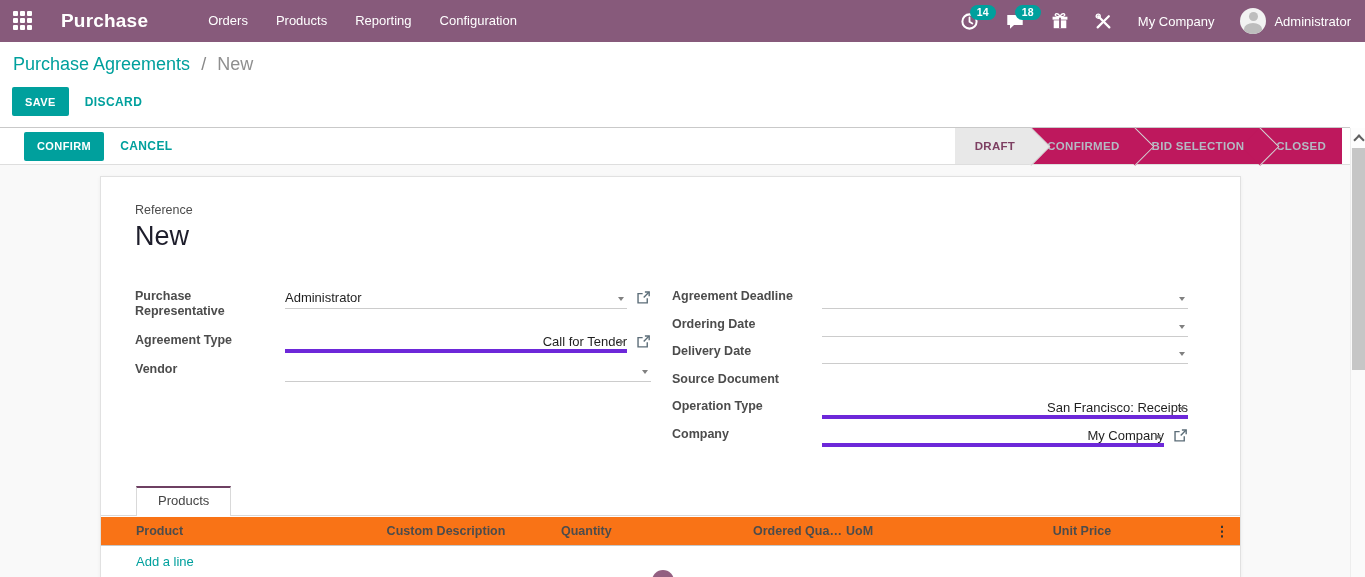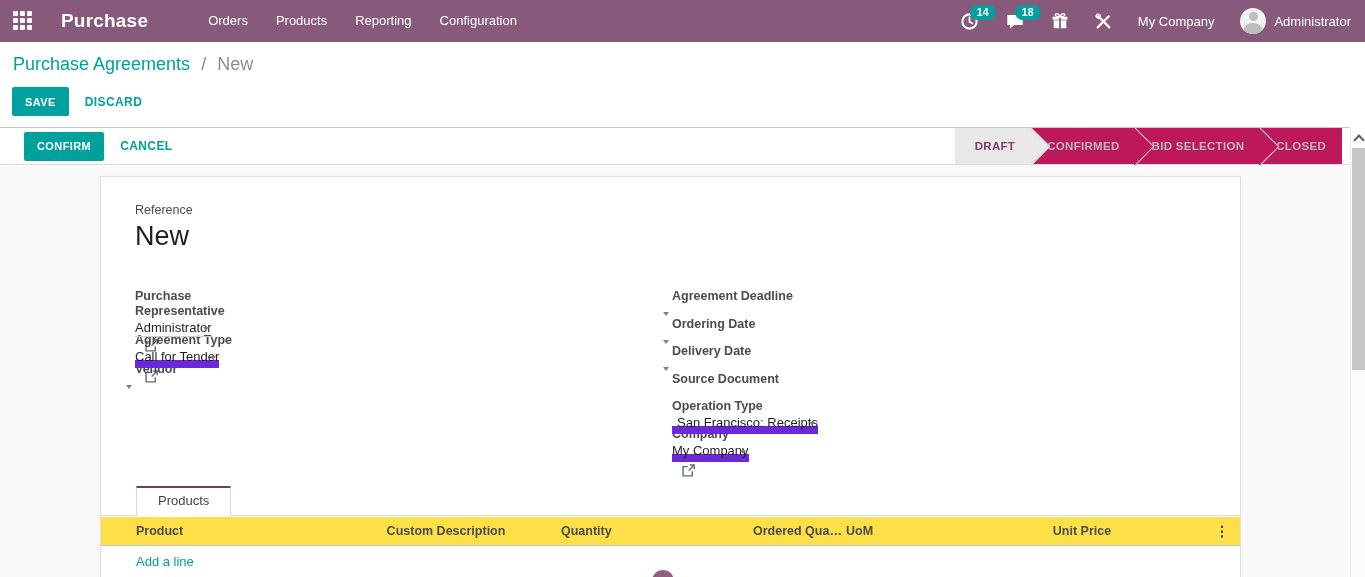--- a/index.html
+++ b/index.html
@@ -63,42 +63,42 @@
   .content { position:absolute; top:165px; left:0; width:1350px; height:412px;
              background:#f9f9f9; overflow:hidden; }
   .sheet { position:absolute; left:100px; top:11px; width:1141px; height:640px; background:#fff;
            border:1px solid #e1e1e1; box-shadow:0 1px 4px rgba(0,0,0,.05); }
 
   .ref-label { position:absolute; left:34px; top:26px; font-size:12.5px; font-weight:normal; color:#4c4c4c; }
   .ref-value { position:absolute; left:34px; top:44px; font-size:27px; color:#1d1d2b; }
 
   .fcol { position:absolute; top:112px; width:516px; }
   .fcol-left { left:34px; } .fcol-right { left:571px; }
-  .frow { display:flex; align-items:flex-start; height:20px; margin-bottom:7.5px;flex-direction:column; }
+  .frow { display:flex; align-items:flex-start; height:20px; margin-bottom:7.5px; }
   .frow.mb-big { margin-bottom:24px; } .frow.mb-med { margin-bottom:9px; }
   .flabel { width:142px; margin-right:8px; font-size:12.5px; font-weight:bold; color:#4c4c4c;
             line-height:15px; }
   .finput { flex:1; position:relative; height:20px; border-bottom:1px solid #ccc;
             font-size:13px; color:#1f1f1f; line-height:17px; cursor:text; }
-  .finput.req { border-bottom:8px solid #6d28d9; }
+  .finput.req { border-bottom:4px solid #6d28d9;text-align:right; }
   .finput .pad { padding-left:5px; }
   .fph { color:#b7b7b7; }
   .caret { position:absolute; right:3px; top:8px; width:0; height:0;
            border-left:3.5px solid transparent; border-right:3.5px solid transparent;
            border-top:4px solid #808080; }
   .ext-btn { width:15px; height:15px; margin-left:9px; margin-top:1px; cursor:pointer; flex:none; }
 
   
   .tabs-row { position:absolute; left:0; right:0; top:309px; height:30px;
               border-bottom:1px solid #d9d9d9; }
   .tab { position:absolute; left:35px; top:0; height:30px; padding:0 21px; background:#fff;
          border-left:1px solid #d9d9d9; border-right:1px solid #d9d9d9;
          border-top:2px solid #6e4062; font-size:13px; color:#444; line-height:26px;
          cursor:pointer; z-index:2; }
-  .thead { position:absolute; left:0; right:0; top:340px; height:29px; background:#fde047;
+  .thead { position:absolute; left:0; right:0; top:340px; height:29px; background:#f97316;
            border-bottom:1px solid #c6c6c6; display:flex; align-items:center;
            font-size:12.5px; font-weight:bold; color:#4c4c4c; }
   .th { white-space:nowrap; overflow:hidden; text-overflow:ellipsis; cursor:pointer; }
   .th-product { width:230px; padding-left:35px; }
   .th-desc { width:230px; text-align:center; }
   .th-qty { width:180px; text-align:left; }
   .th-oqty { width:105px; padding-left:12px; }
   .th-uom { width:120px; }
   .th-price { flex:1; text-align:center; padding-right:6px; }
   .th-dots { width:36px; text-align:center; font-weight:bold; color:#333; font-size:14px;

